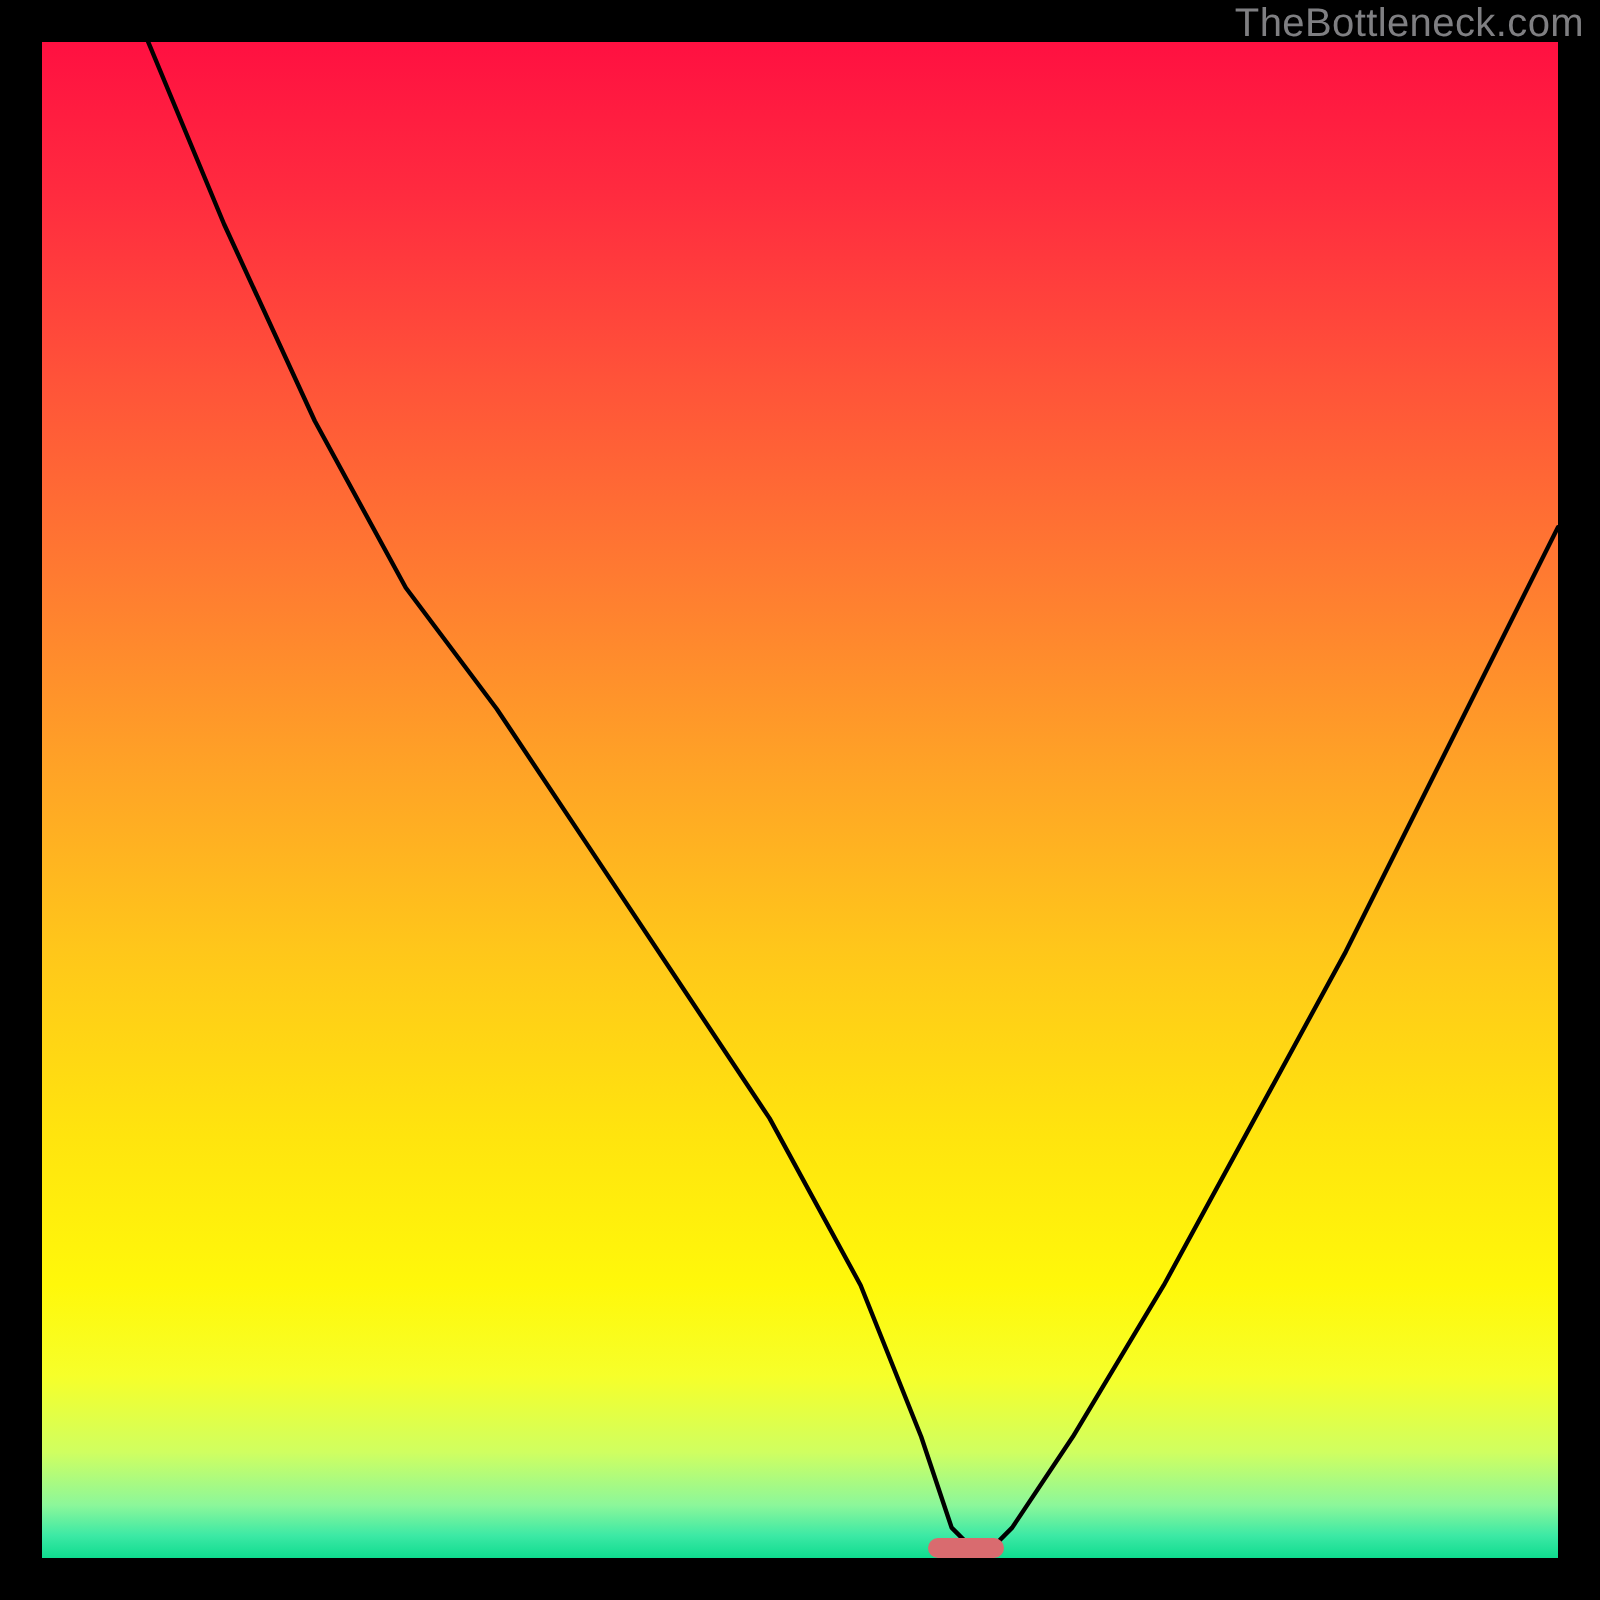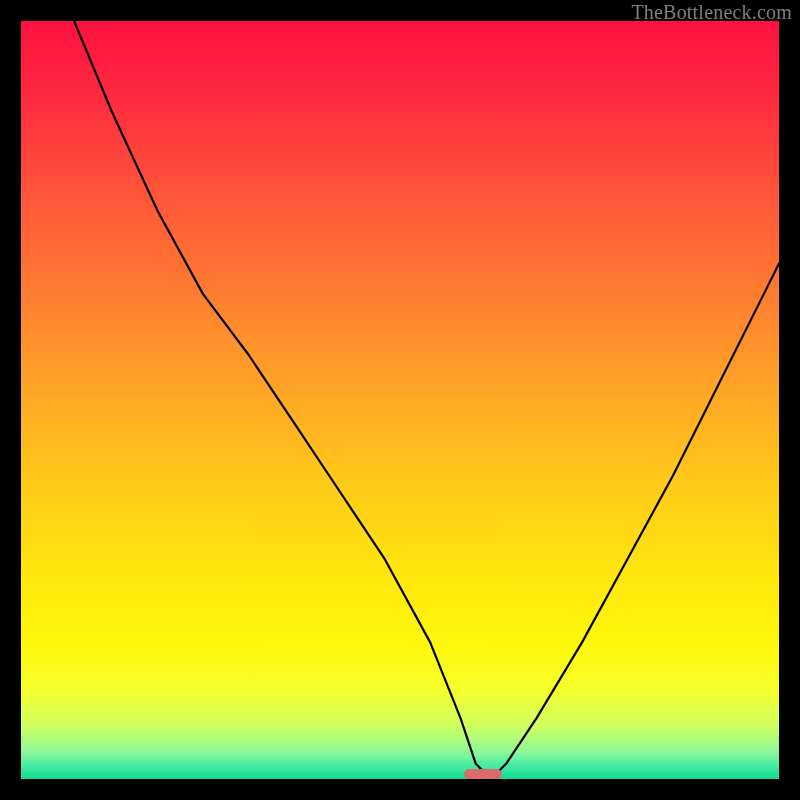--- a/index.html
+++ b/index.html
@@ -42,21 +42,21 @@
   }
   .marker {
     position: absolute;
     background: #d96b6f;
     border-radius: 6px;
   }
   .watermark {
     position: absolute;
     top: 1px;
     right: 8px;
-    font-family: Liberation Serif, serif;
+    font-family: Liberation Sans, sans-serif;
     font-size: 20px;
     color: #7f7f82;
     letter-spacing: 0.2px;
     font-weight: 500;
   }
 </style>
 </head>
 <body>
 
 <div class="frame">

